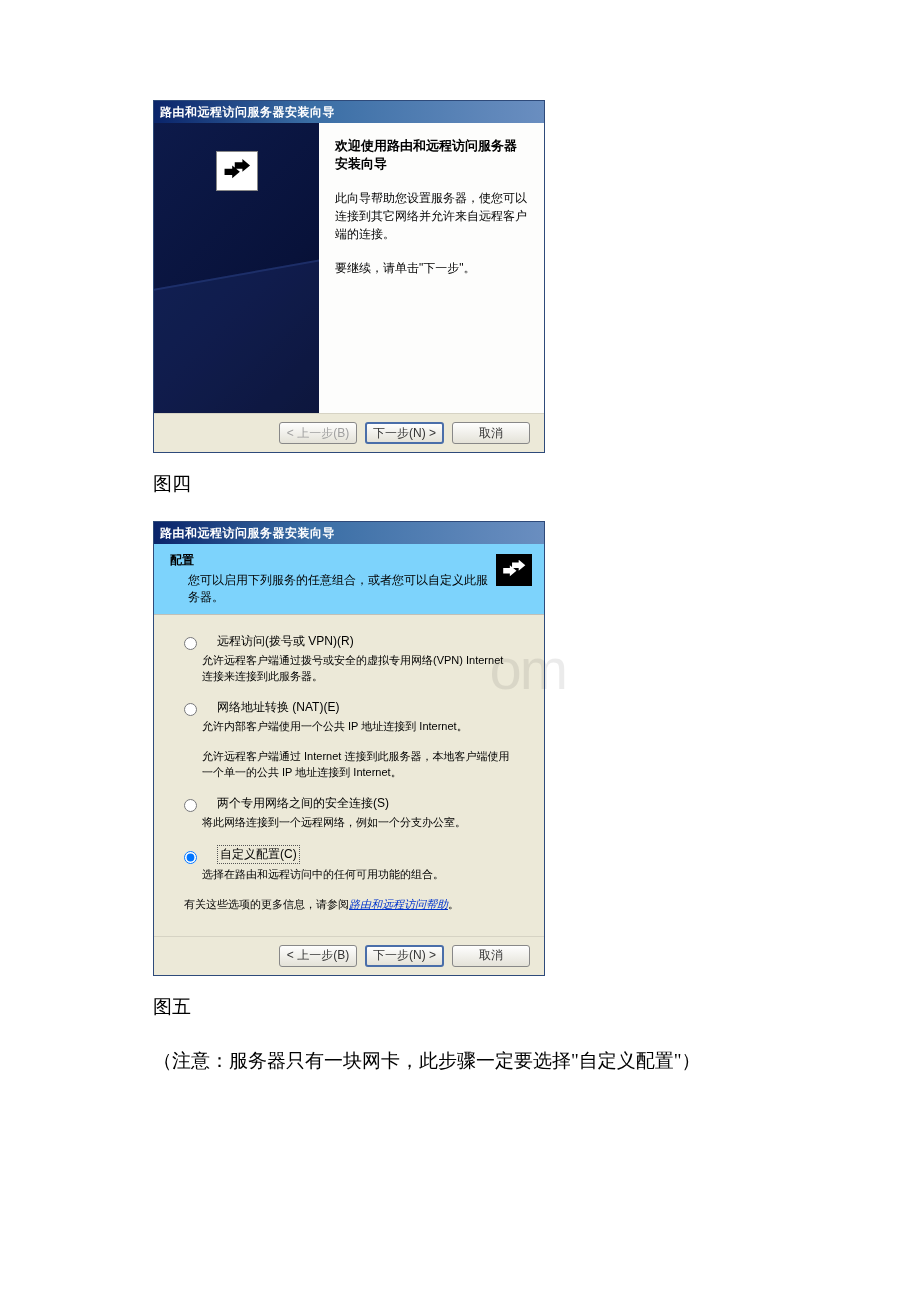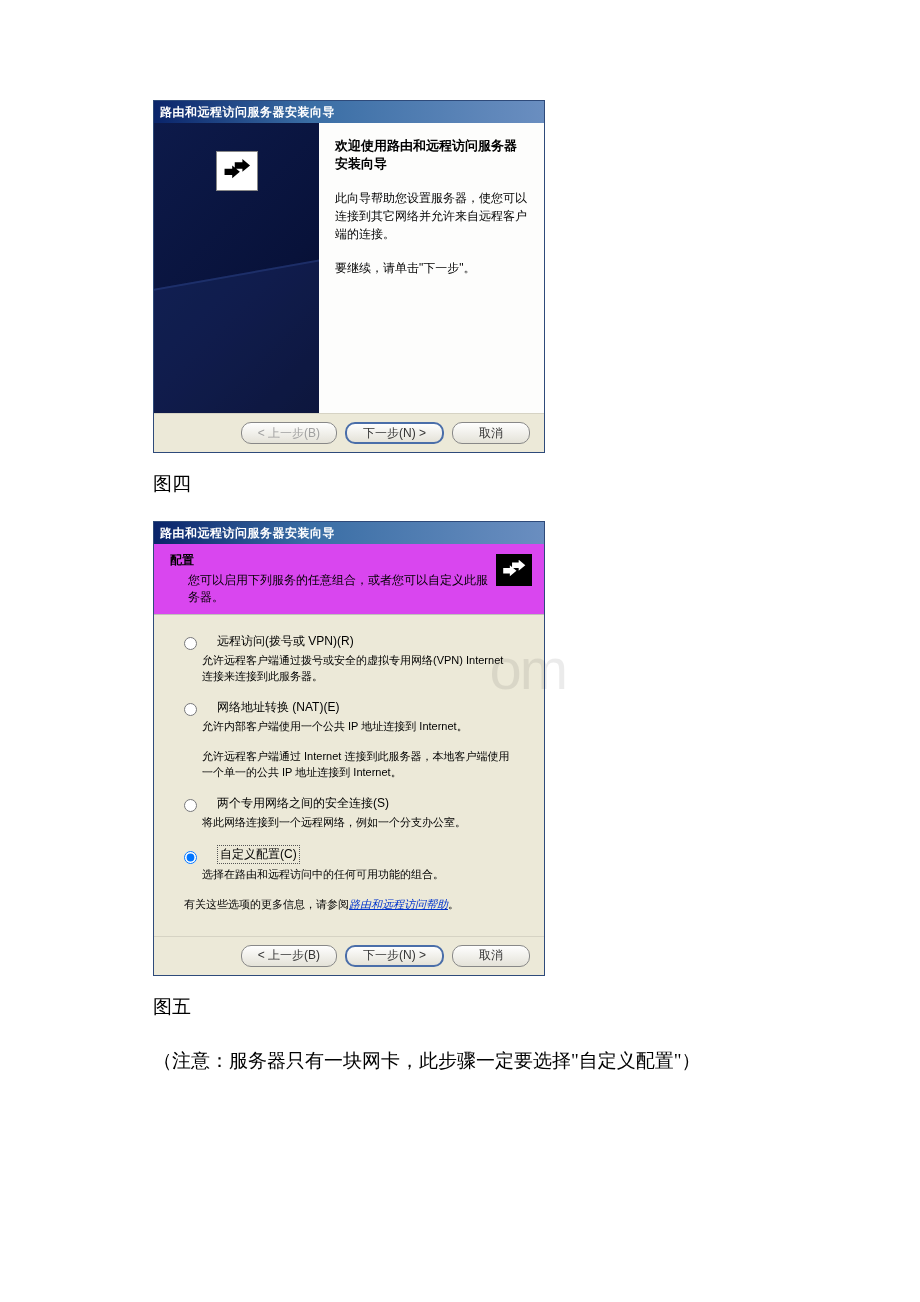--- a/index.html
+++ b/index.html
@@ -70,39 +70,39 @@
       justify-content: flex-end;
       background: #ece9d8;
       border-top: 1px solid #d6d3c4;
     }
     .btn {
       min-width: 78px;
       height: 22px;
       font-size: 12px;
       border: 1px solid #888;
       background: linear-gradient(#fefefe, #e4e2d8);
-      border-radius: 10px;
-      padding: 0 16px;
+      border-radius: 3px;
+      padding: 0 6px;
       color: #333;
     }
     .btn-disabled { color: #a0a0a0; }
     .btn-default { border: 2px solid #4a6ea9; }
     .caption {
       font-family: "SimSun", serif;
       font-size: 19px;
       margin: 3px 0 24px 0;
     }
     .note {
       font-family: "SimSun", serif;
       font-size: 19px;
       line-height: 1.8;
       margin-top: 20px;
     }
     .config-header {
-      background: #d946ef;
+      background: #7dd3fc;
       padding: 8px 12px 8px 16px;
       display: flex;
       justify-content: space-between;
       align-items: flex-start;
       border-bottom: 1px solid #c0c0b8;
     }
     .config-header-text { flex: 1; }
     .config-header-title { font-size: 12px; font-weight: bold; margin-bottom: 3px; }
     .config-header-sub { font-size: 12px; padding-left: 18px; }
     .config-header-icon {

